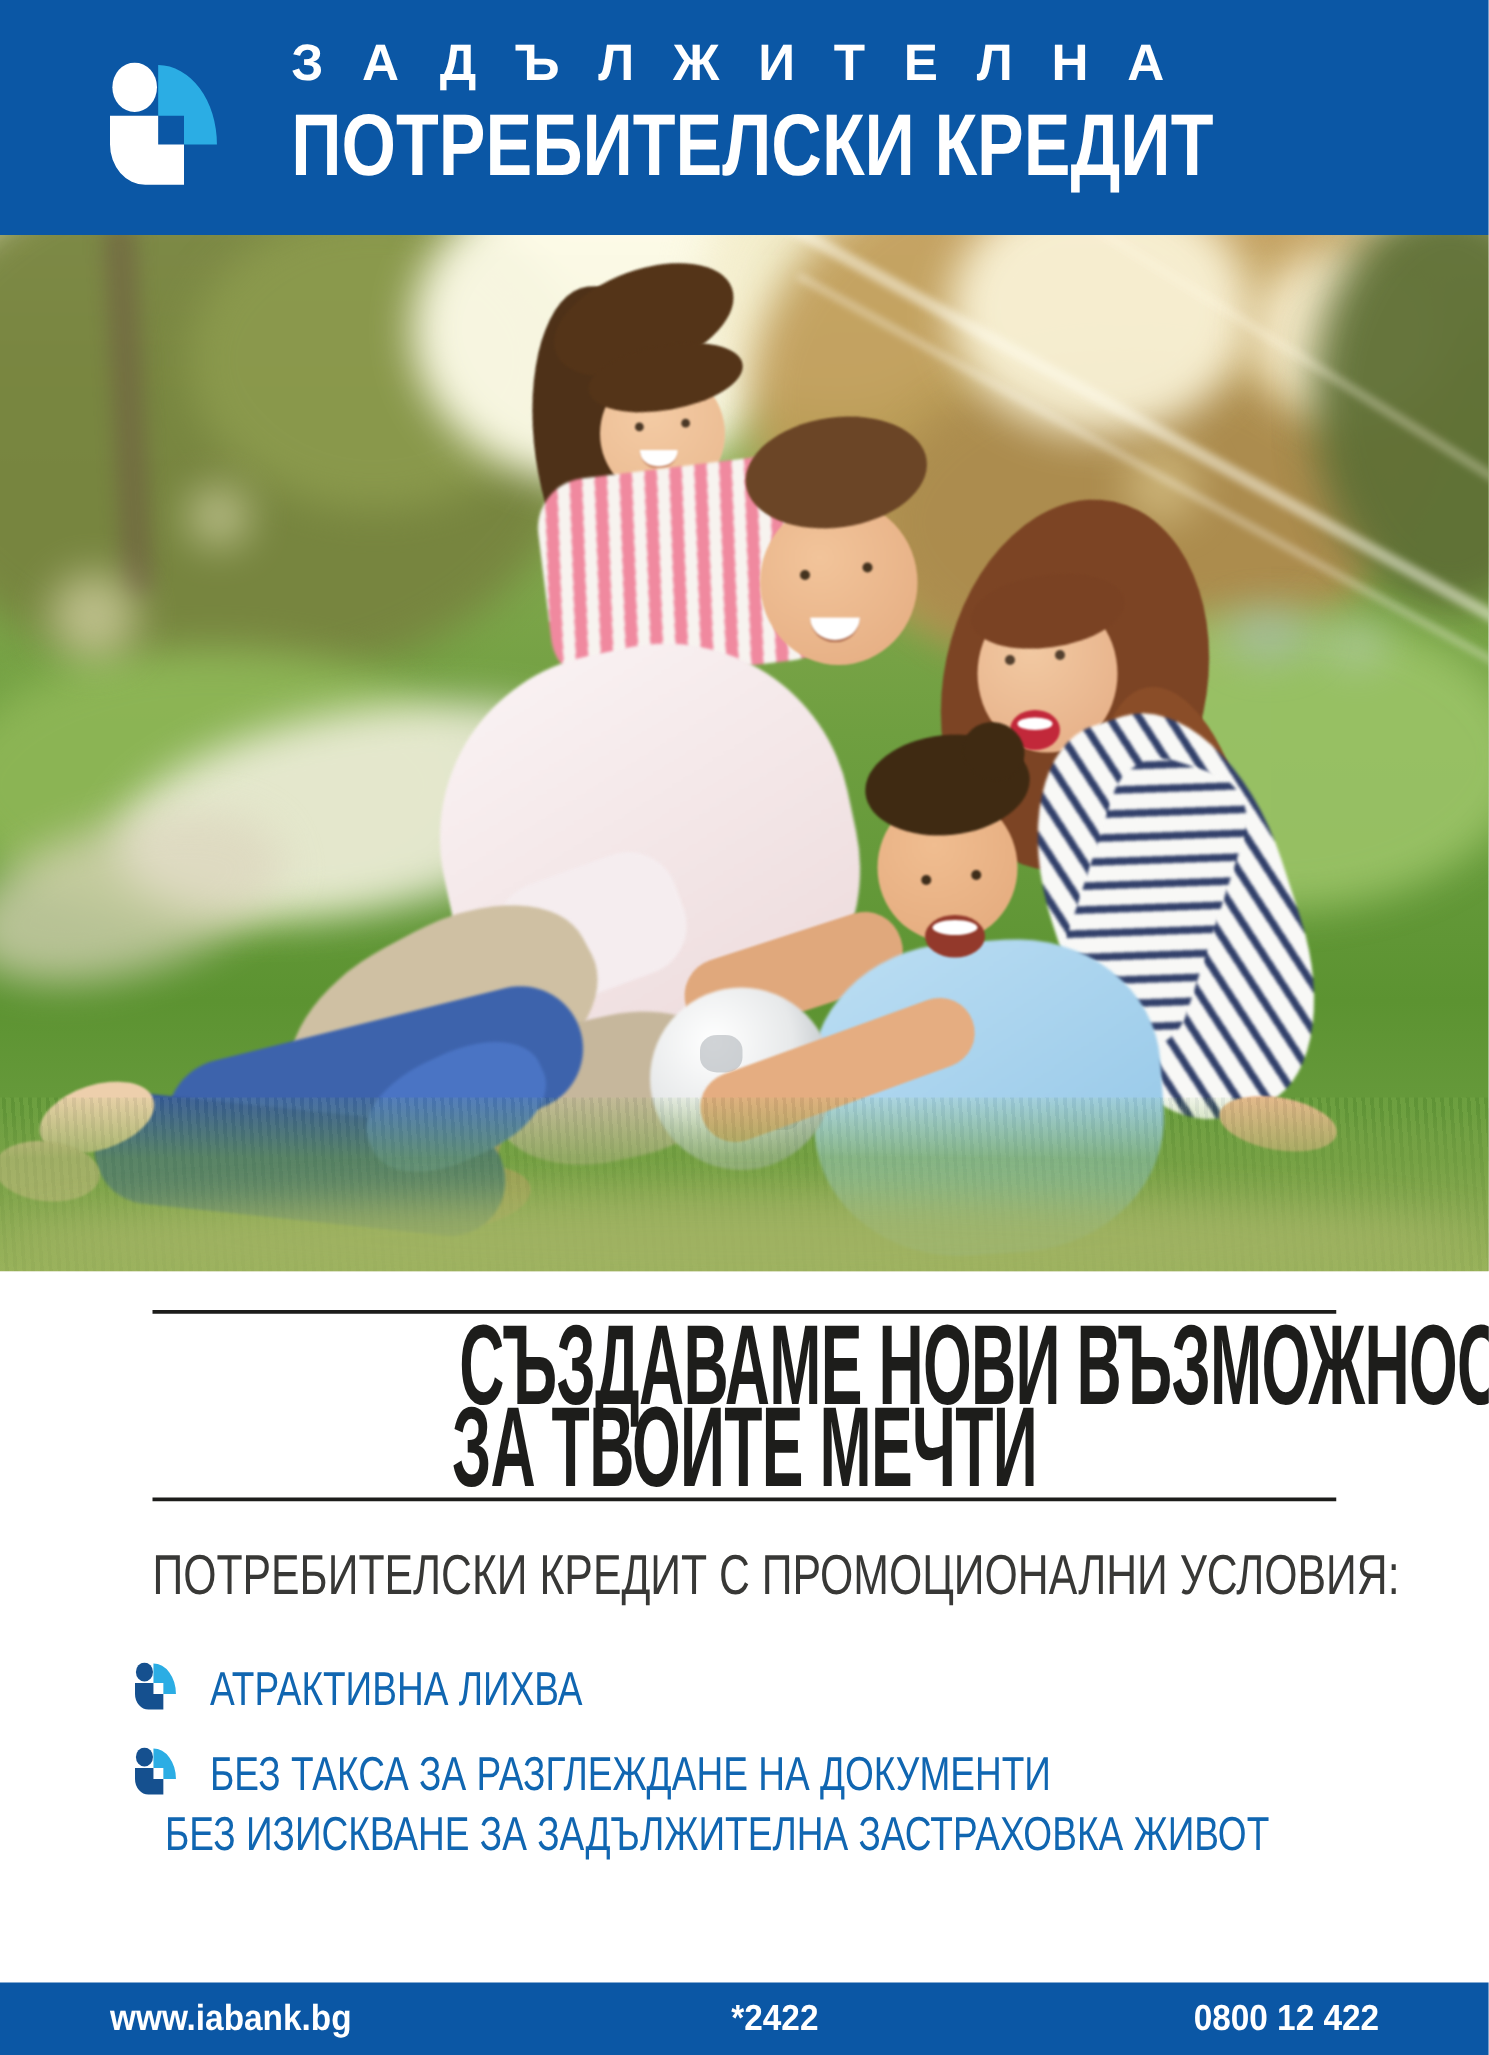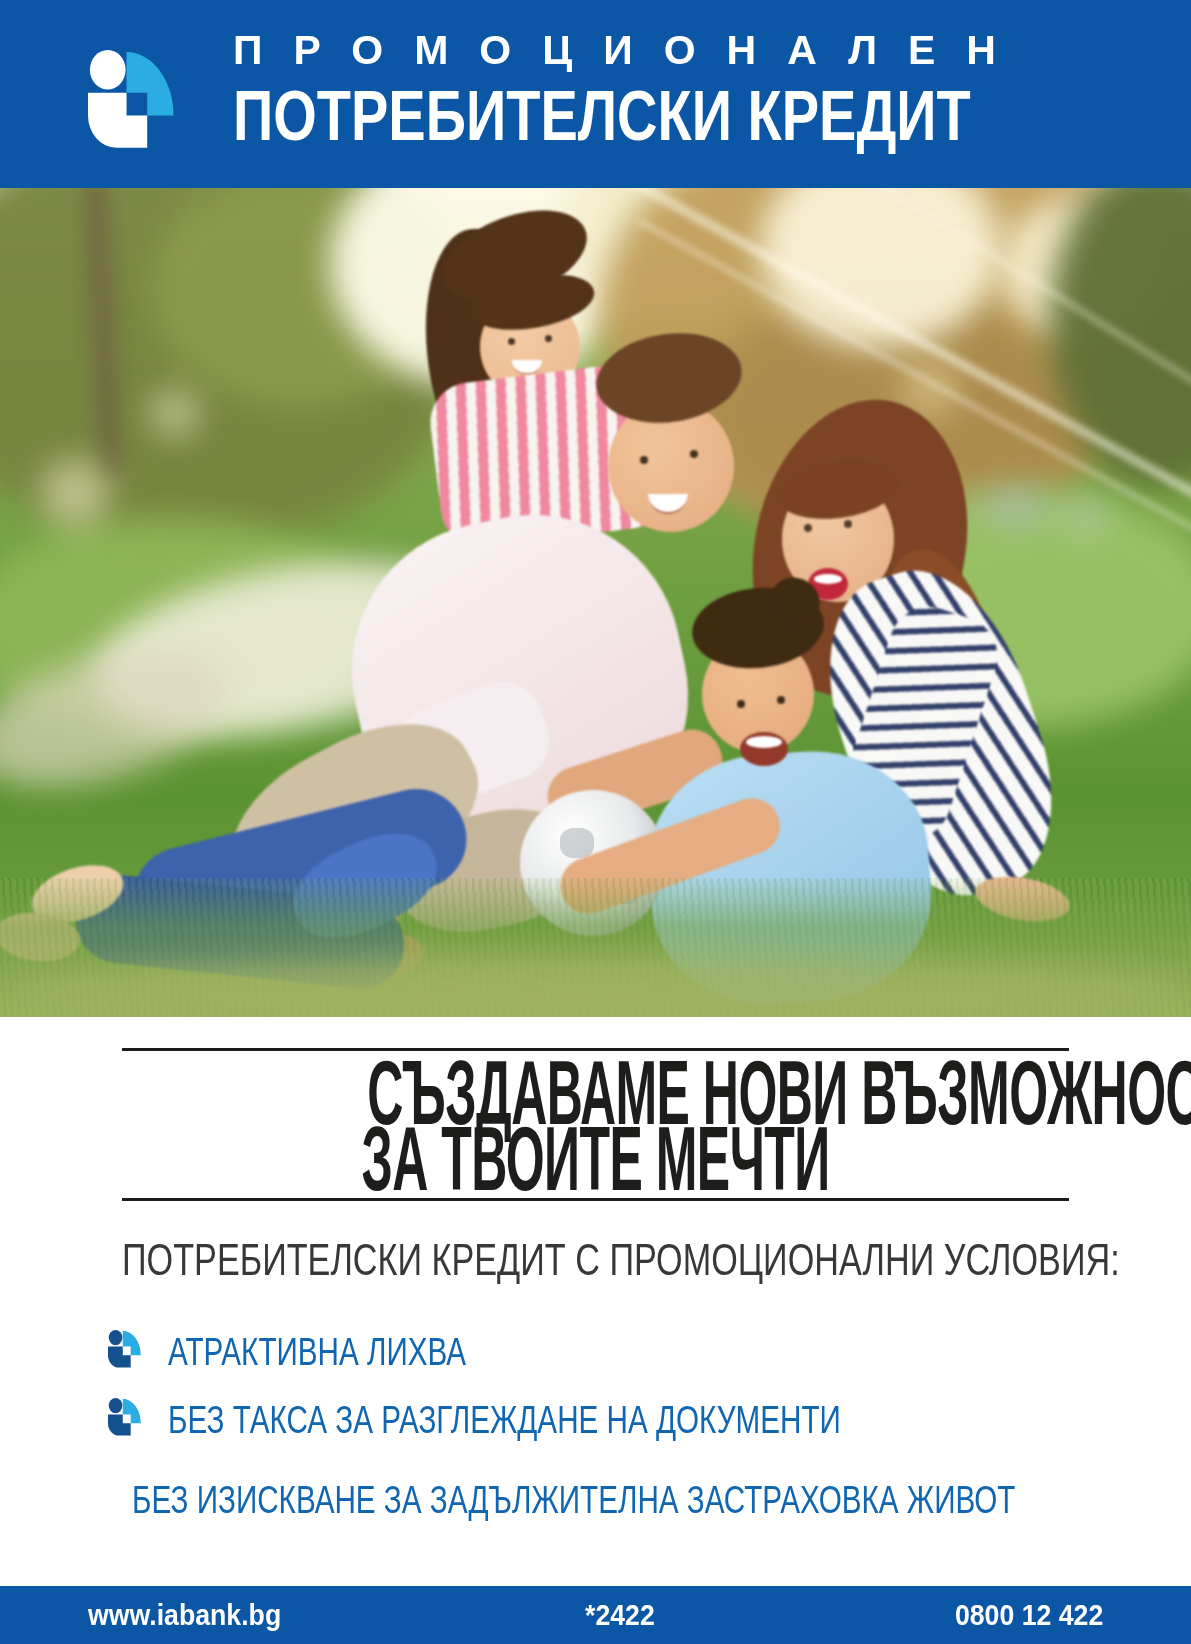--- a/index.html
+++ b/index.html
@@ -58,21 +58,21 @@
 </head>
 <body>
 
 <div class="abs header">
   <svg class="abs logo" width="94" height="104" viewBox="0 0 100 100" preserveAspectRatio="none">
     <circle cx="21" cy="19" r="19" fill="#ffffff"></circle>
     <path d="M41 2 A50 61 0 0 1 91 63 L63 63 L63 41 L41 41 Z" fill="#2bade4"></path>
     <path d="M0 41 L41 41 L41 63 L63 63 L63 94 L30 94 A30 31 0 0 1 0 63 Z" fill="#ffffff"></path>
   </svg>
   <div class="abs title-block">
-    <div class="title-line1">ПРОМОЦИОНАЛЕН</div>
+    <div class="title-line1">ЗАДЪЛЖИТЕЛНА</div>
     <div class="title-line2">ПОТРЕБИТЕЛСКИ КРЕДИТ</div>
   </div>
 </div>
 
 <div class="abs photo">
 
   <div class="bb" style="left:-90px;top:-70px;width:560px;height:430px;background:#77843f;opacity:.95;"></div>
   <div class="bb" style="left:150px;top:-20px;width:300px;height:240px;background:#8d9c4e;opacity:.85;"></div>
   <div class="bb" style="left:330px;top:-50px;width:300px;height:250px;background:#fdfbe8;opacity:.95;"></div>
   <div class="bb" style="left:560px;top:-60px;width:220px;height:200px;background:#f3ecc9;opacity:.8;"></div>
@@ -180,21 +180,21 @@
 
 <div class="abs bullet-row" style="top:1398px;">
   <svg width="36" height="40" viewBox="0 0 100 100" preserveAspectRatio="none">
     <circle cx="21" cy="19" r="19" fill="#15508f"></circle>
     <path d="M41 2 A50 61 0 0 1 91 63 L63 63 L63 41 L41 41 Z" fill="#2bade4"></path>
     <path d="M0 41 L41 41 L41 63 L63 63 L63 94 L30 94 A30 31 0 0 1 0 63 Z" fill="#15508f"></path>
   </svg>
   <span class="blabel">БЕЗ ТАКСА ЗА РАЗГЛЕЖДАНЕ НА ДОКУМЕНТИ</span>
 </div>
 
-<div class="abs bullet-row" style="top:1478px;">
+<div class="abs bullet-row" style="top:1446px;">
   <svg width="36" height="40" viewBox="0 0 100 100" preserveAspectRatio="none">
     <circle cx="21" cy="19" r="19" fill="#15508f"></circle>
     <path d="M41 2 A50 61 0 0 1 91 63 L63 63 L63 41 L41 41 Z" fill="#2bade4"></path>
     <path d="M0 41 L41 41 L41 63 L63 63 L63 94 L30 94 A30 31 0 0 1 0 63 Z" fill="#15508f"></path>
   </svg>
   <span class="blabel">БЕЗ ИЗИСКВАНЕ ЗА ЗАДЪЛЖИТЕЛНА ЗАСТРАХОВКА ЖИВОТ</span>
 </div>
 
 <div class="abs footer">
   <span class="ftxt fleft">www.iabank.bg</span>

